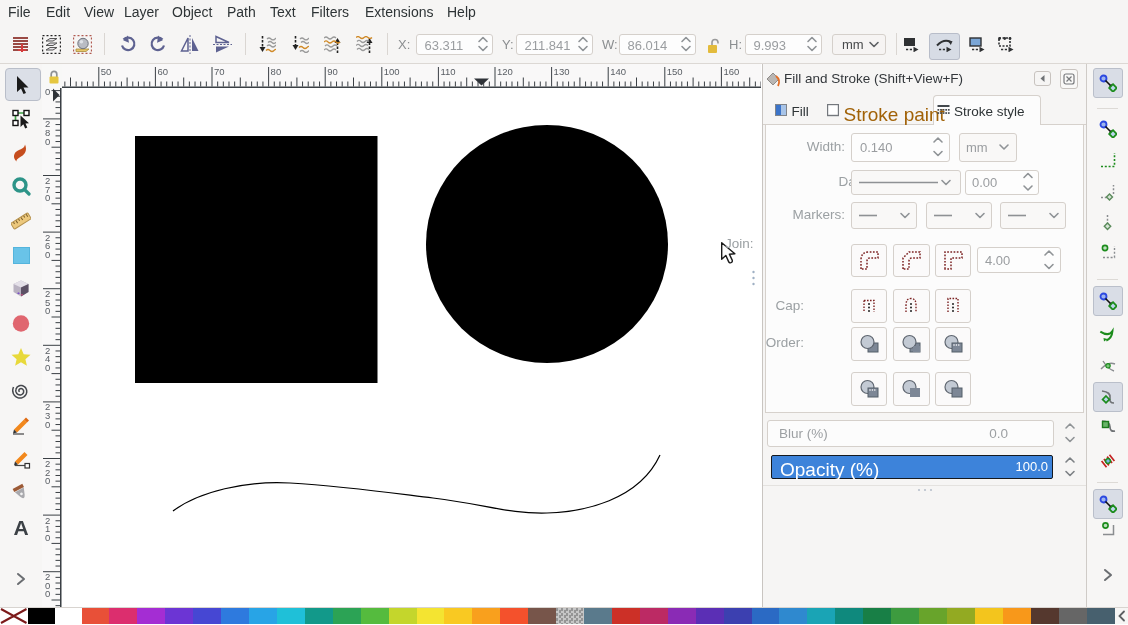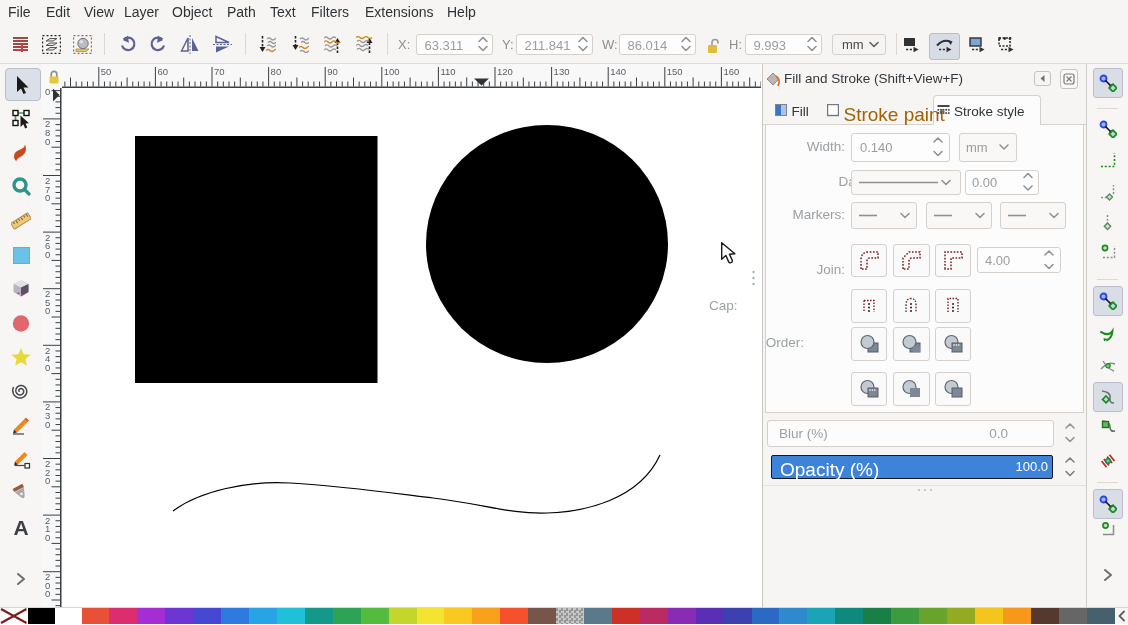--- a/index.html
+++ b/index.html
@@ -606,40 +606,40 @@
 <svg style="position:absolute;left:971.5px;top:202px" width="16" height="27" viewBox="0 0 16 27">
     <path d="M4.0,11.5 L8,15.5 L12.0,11.5" fill="none" stroke="#8f9396" stroke-width="1.6" stroke-linecap="round" stroke-linejoin="round"></path>
   </svg>
 <div class="ent" style="left:1000px;top:201.5px;width:66px;height:27.5px;background:#f9f8f7"></div>
 <svg style="position:absolute;left:1007px;top:202px" width="24" height="27" viewBox="0 0 24 27">
     <line x1="1" y1="13.5" x2="19" y2="13.5" stroke="#8e9194" stroke-width="1.6"></line>
   </svg>
 <svg style="position:absolute;left:1046px;top:202px" width="16" height="27" viewBox="0 0 16 27">
     <path d="M4.0,11.5 L8,15.5 L12.0,11.5" fill="none" stroke="#8f9396" stroke-width="1.6" stroke-linecap="round" stroke-linejoin="round"></path>
   </svg>
-<div class="lbl" style="left:725px;top:263px;width:120px;text-align:right">Join:</div>
+<div class="lbl" style="left:725px;top:237px;width:120px;">Join:</div>
 <div class="ent" style="left:851px;top:243.5px;width:36px;height:33.5px;background:#fbfafa"></div>
 <svg style="position:absolute;left:858.5px;top:250px" width="21" height="21" viewBox="0 0 21 21">
     <path d="M2,19 L2,10 Q2,2 10,2 L19,2 L19,8 L11,8 Q8,8 8,11 L8,19 Z" fill="none" stroke="#7c2222" stroke-width="1.5" stroke-dasharray="1.7,1.5"></path>
   </svg>
 <div class="ent" style="left:893px;top:243.5px;width:37px;height:33.5px;background:#fbfafa"></div>
 <svg style="position:absolute;left:900.5px;top:250px" width="21" height="21" viewBox="0 0 21 21">
     <path d="M2,19 L2,8 L8,2 L19,2 L19,8 L11,8 Q8,8 8,11 L8,19 Z" fill="none" stroke="#7c2222" stroke-width="1.5" stroke-dasharray="1.7,1.5"></path>
   </svg>
 <div class="ent" style="left:935px;top:243.5px;width:36px;height:33.5px;background:#fbfafa"></div>
 <svg style="position:absolute;left:942.5px;top:250px" width="21" height="21" viewBox="0 0 21 21">
     <path d="M2,19 L2,2 L19,2 L19,8 L8,8 L8,19 Z" fill="none" stroke="#7c2222" stroke-width="1.5" stroke-dasharray="1.7,1.5"></path>
   </svg>
 <div class="ent" style="left:977px;top:246.5px;width:84px;height:26.5px"></div>
 <span class="etx" style="left:985px;top:252.5px">4.00</span>
 <svg style="position:absolute;left:1041px;top:247px" width="16" height="26" viewBox="0 0 16 26">
     <path d="M4.0,8.0 L8,4.0 L12.0,8.0" fill="none" stroke="#8f9396" stroke-width="1.6" stroke-linecap="round" stroke-linejoin="round"></path>
     <path d="M4.0,17.5 L8,21.5 L12.0,17.5" fill="none" stroke="#8f9396" stroke-width="1.6" stroke-linecap="round" stroke-linejoin="round"></path>
   </svg>
-<div class="lbl" style="left:709px;top:298.5px;width:120px;text-align:left">Cap:</div>
+<div class="lbl" style="left:684px;top:298.5px;width:120px;text-align:right">Cap:</div>
 <div class="ent" style="left:851px;top:289px;width:36px;height:33.5px;background:#fbfafa"></div>
 <svg style="position:absolute;left:859px;top:296px" width="20" height="20" viewBox="0 0 20 20">
     <path d="M5,4.5 L15,4.5 L15,16 M5,4.5 L5,16" fill="none" stroke="#7c2222" stroke-width="1.4" stroke-dasharray="1.6,1.4"></path>
     <circle cx="10" cy="8" r="1" fill="#222"></circle>
     <circle cx="10" cy="11.5" r="1" fill="#222"></circle>
     <circle cx="10" cy="15" r="1" fill="#222"></circle>
   </svg>
 <div class="ent" style="left:893px;top:289px;width:37px;height:33.5px;background:#fbfafa"></div>
 <svg style="position:absolute;left:901px;top:296px" width="20" height="20" viewBox="0 0 20 20">
     <path d="M5,16 L5,9 Q5,2.5 10,2.5 Q15,2.5 15,9 L15,16" fill="none" stroke="#7c2222" stroke-width="1.4" stroke-dasharray="1.6,1.4"></path>

